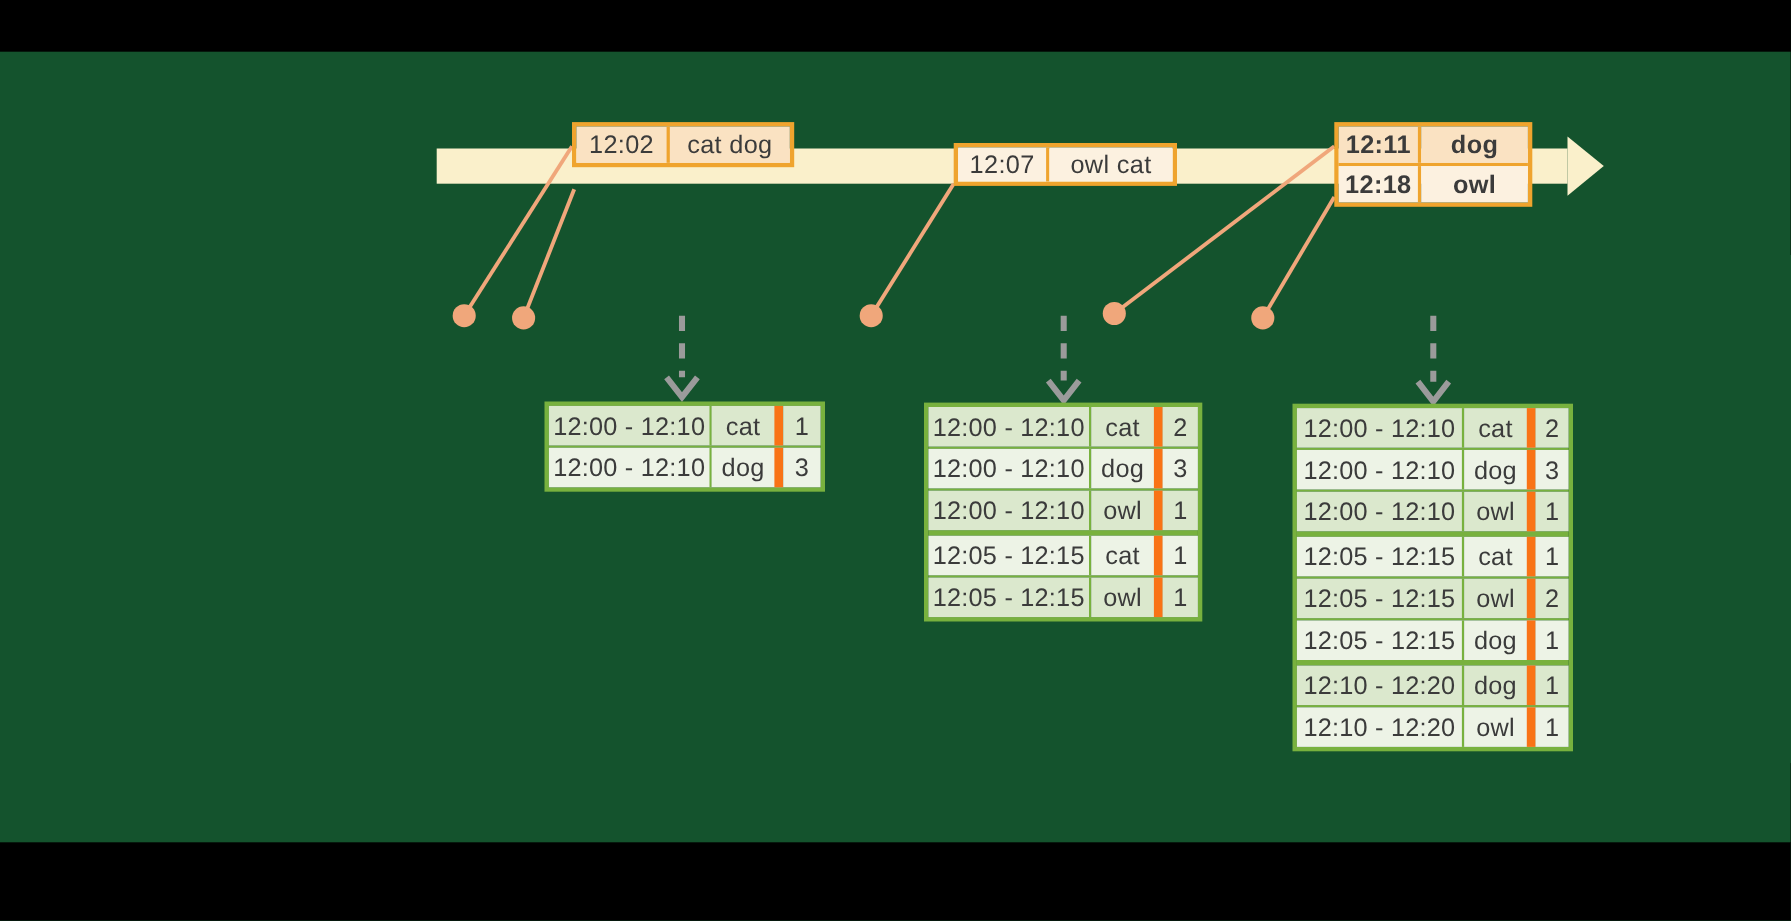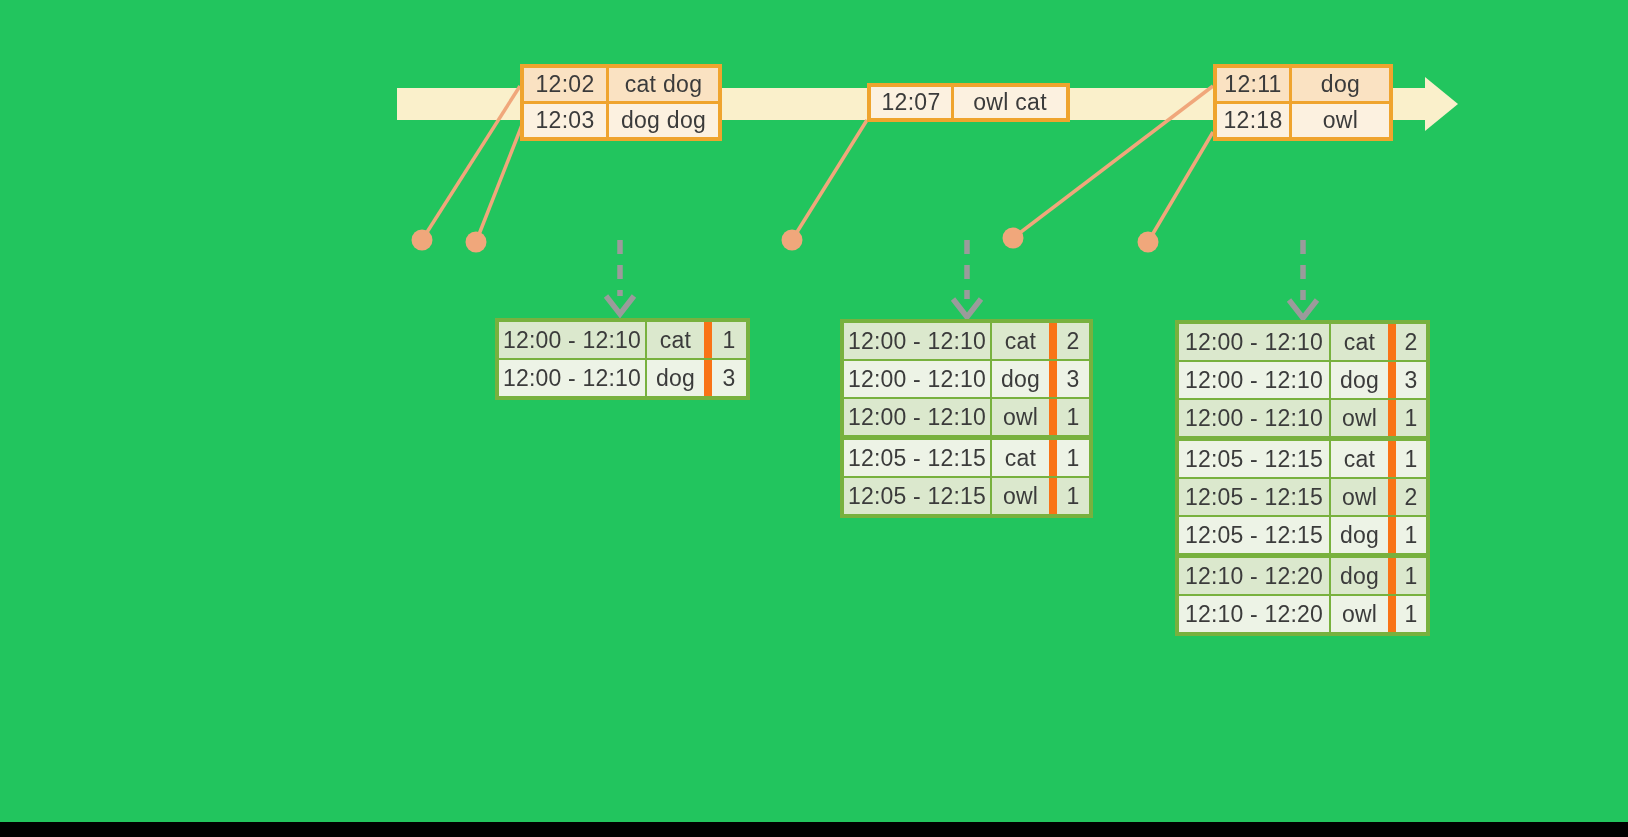--- a/index.html
+++ b/index.html
@@ -1,17 +1,17 @@
 <!DOCTYPE html>
 <html><head>
 <meta charset="utf-8">
 <style>
   html,body{margin:0;padding:0;background:#000;}
-  #canvas{position:relative;width:1628px;height:822px;background:#22c55e;overflow:hidden;
-          font-family:"Liberation Sans", sans-serif;color:#3b3b3b;}
+  #canvas{position:relative;width:1628px;height:719px;background:#14532d;overflow:hidden;
+          font-family:"Liberation Sans", sans-serif;color:#3b3b3b;margin-top:47px;}
   #shapes{position:absolute;left:0;top:0;z-index:0;}
 
   .tbl{position:absolute;box-sizing:border-box;z-index:2;}
 
   
   .etable{border:4px solid #efa42e;}
   .erow{display:flex;border-top:3px solid #efa42e;}
   .erow:first-child{border-top:none;}
   .ecell{display:flex;align-items:center;justify-content:center;
          font-size:23px;letter-spacing:.3px;}
@@ -68,34 +68,30 @@
       <line x1="1303" y1="240" x2="1303" y2="300" stroke-dasharray="14 11"></line>
       <polyline points="1289,300 1303,318 1317,300"></polyline>
     </g>
   </svg>
 
   <div class="tbl etable h33" style="left:520px;top:64px;width:202px;">
     <div class="erow">
       <div class="ecell e-time eshade-a">12:02</div>
       <div class="ecell e-word eshade-a">cat dog</div>
     </div>
-    <div class="erow">
-      <div class="ecell e-time eshade-b">12:03</div>
-      <div class="ecell e-word eshade-b">dog dog</div>
-    </div>
   </div>
 
   <div class="tbl etable h31" style="left:867px;top:83px;width:203px;">
     <div class="erow">
       <div class="ecell e-time eshade-b" style="width:80px">12:07</div>
       <div class="ecell e-word eshade-b">owl cat</div>
     </div>
   </div>
 
-  <div class="tbl etable h33" style="left:1213px;top:64px;width:180px;">
+  <div class="tbl etable h33" style="left:1213px;top:64px;width:180px;font-weight:bold;">
     <div class="erow">
       <div class="ecell e-time eshade-a" style="width:72px">12:11</div>
       <div class="ecell e-word eshade-a">dog</div>
     </div>
     <div class="erow">
       <div class="ecell e-time eshade-b" style="width:72px">12:18</div>
       <div class="ecell e-word eshade-b">owl</div>
     </div>
   </div>
 

